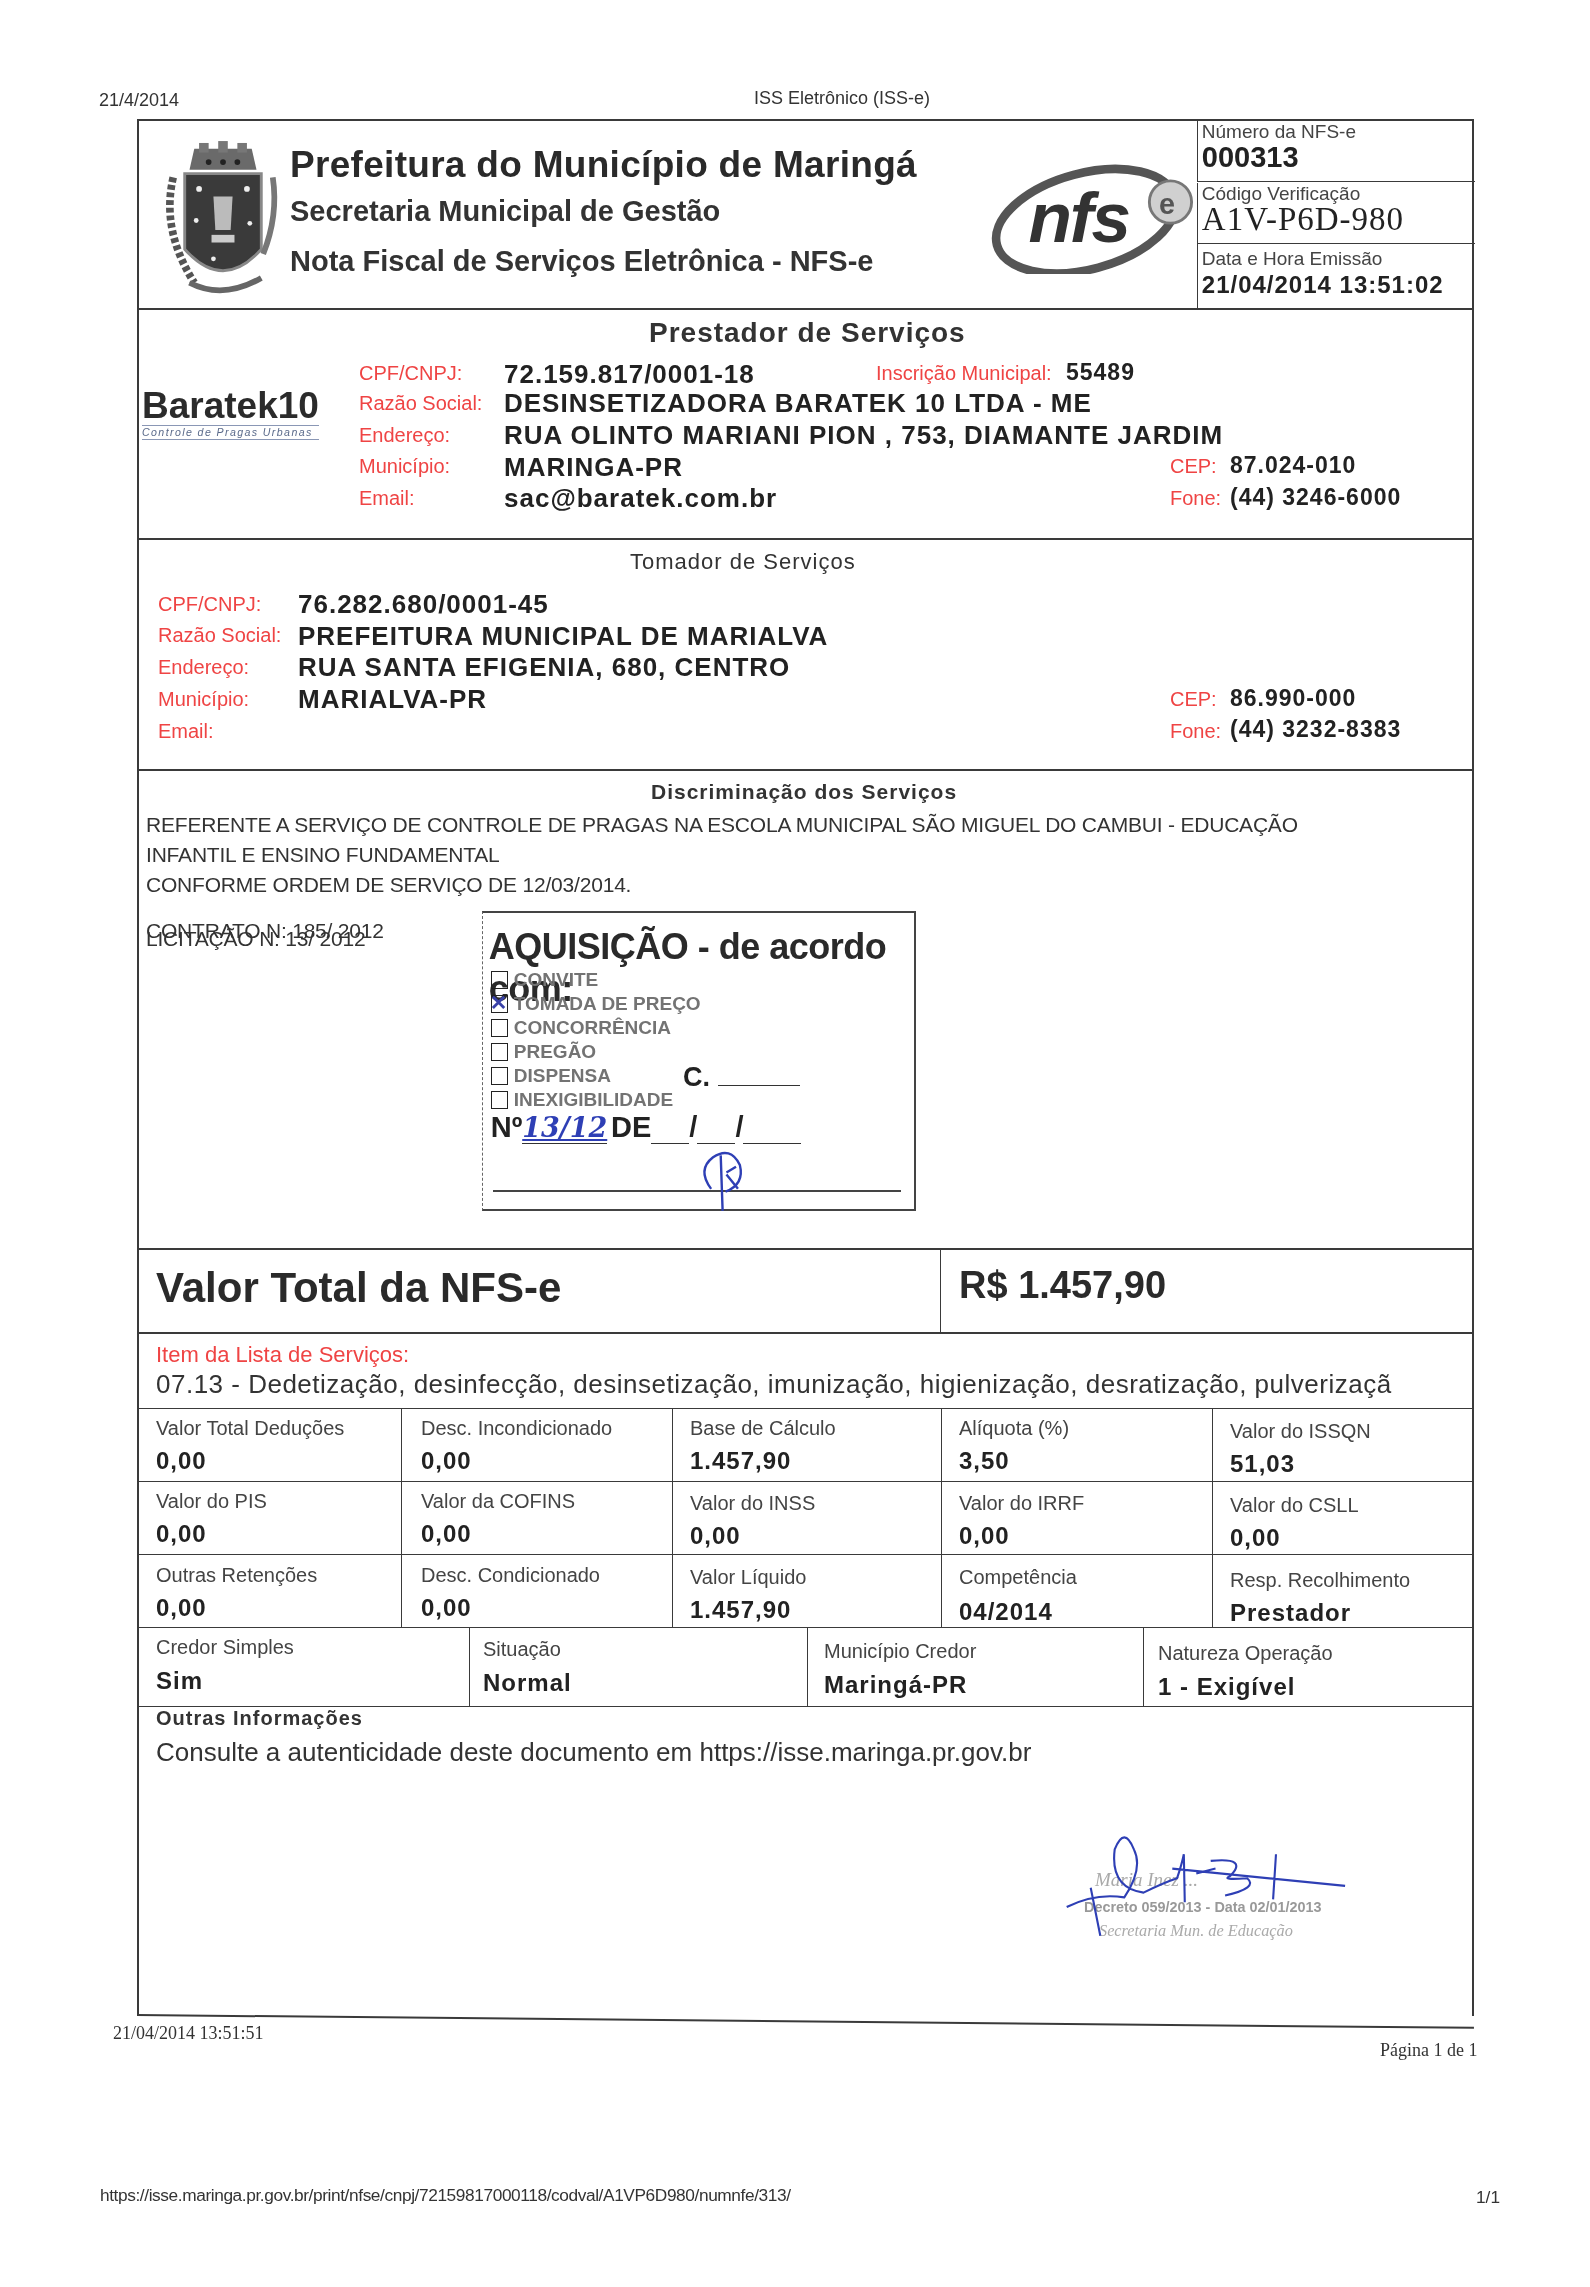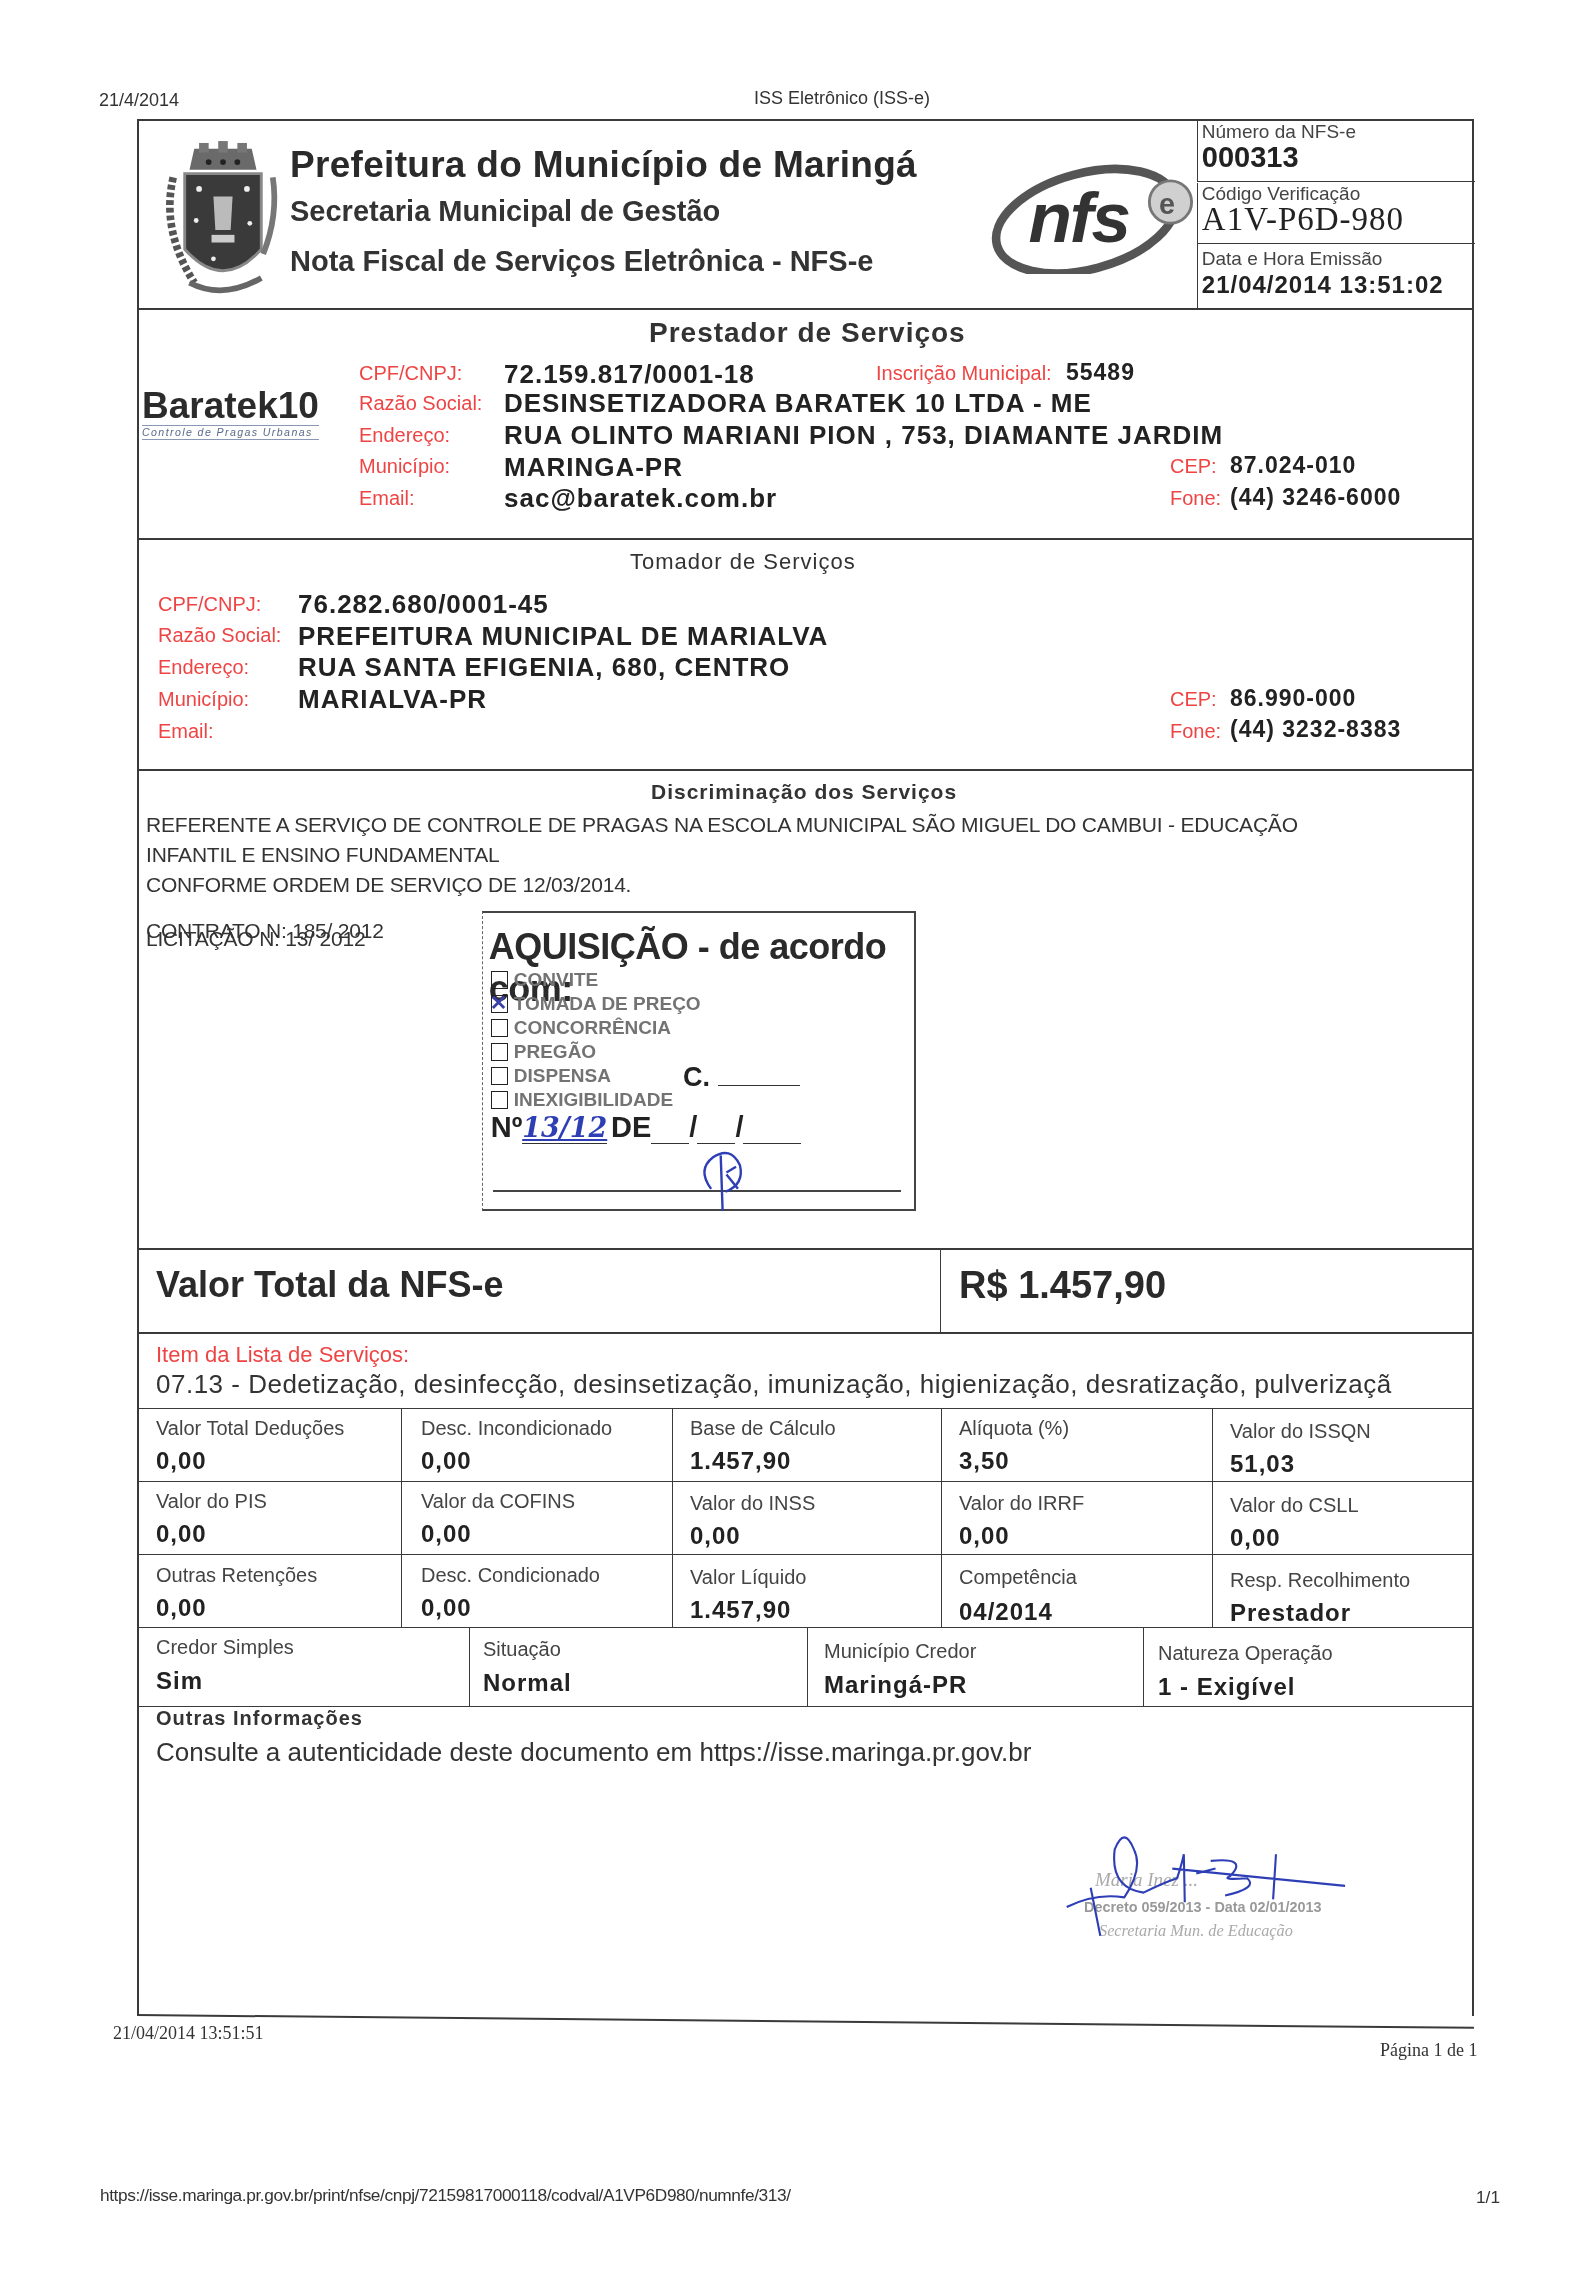--- a/index.html
+++ b/index.html
@@ -35,21 +35,21 @@
 
   .disc { font-size:21px; color:#333; line-height:30px; letter-spacing:-0.2px; }
 
   .stamp { position:absolute; left:482px; top:911px; width:434px; height:300px; border:2.9px solid #444; border-left:1.9px dashed #666; box-sizing:border-box; }
   .stamp-title { font-size:36px; font-weight:bold; color:#2a2a2a; letter-spacing:-0.5px; }
   .stamp-opt { font-size:19px; font-weight:bold; color:#737373; display:flex; align-items:center; height:24px; }
   .cbx { width:17.3px; height:17.3px; border:1.9px solid #222; margin-right:5.8px; position:relative; box-sizing:border-box; }
   .cbx.checked::after { content:"✕"; position:absolute; left:-1.9px; top:-5.8px; font-size:21px; color:#3a42a8; }
   .hand { font-family:"DejaVu Serif", serif; color:#2e3fb5; font-style:italic; }
 
-  .total-lbl { font-size:36px; font-weight:bold; color:#2a2a2a; }
+  .total-lbl { font-size:42px; font-weight:bold; color:#2a2a2a; }
   .total-val { font-size:38px; font-weight:bold; color:#2a2a2a; }
 
   .cell-lbl { font-size:20px; color:#444; }
   .cell-val { font-size:24px; font-weight:bold; color:#222; letter-spacing:1px; }
   .foot { font-family:"Liberation Serif", serif; font-size:18px; color:#333; }
   .sig { position:absolute; left:1057px; top:1811px; width:365px; height:144px; }
 </style>
 </head>
 <body>
 

